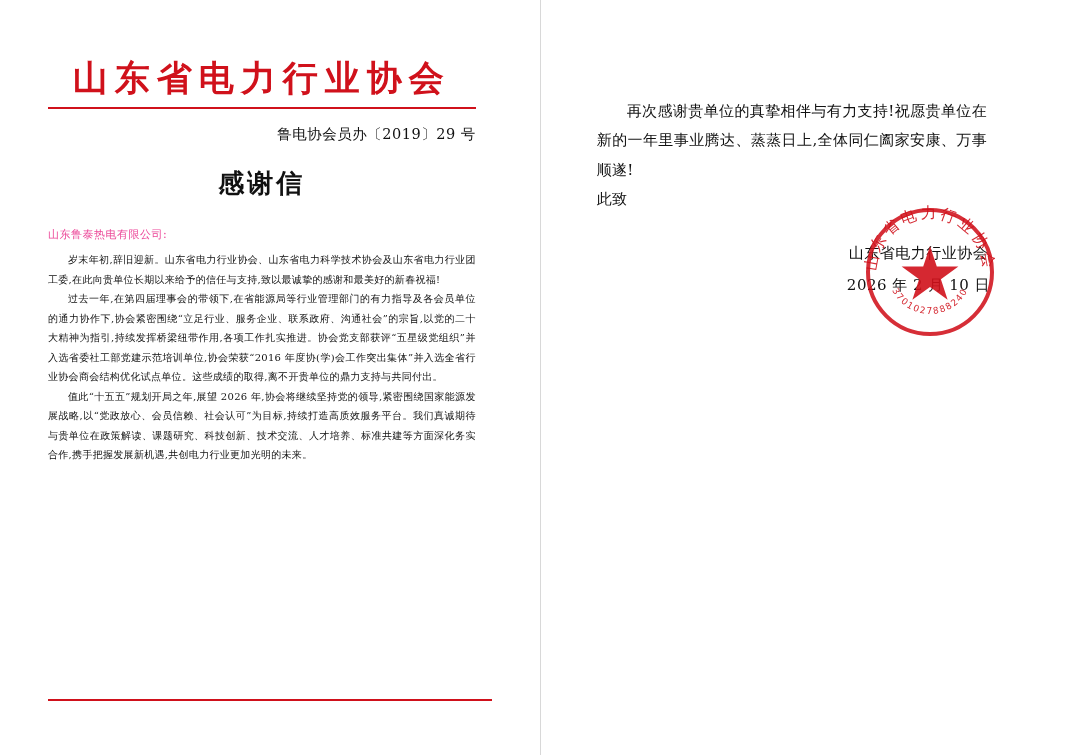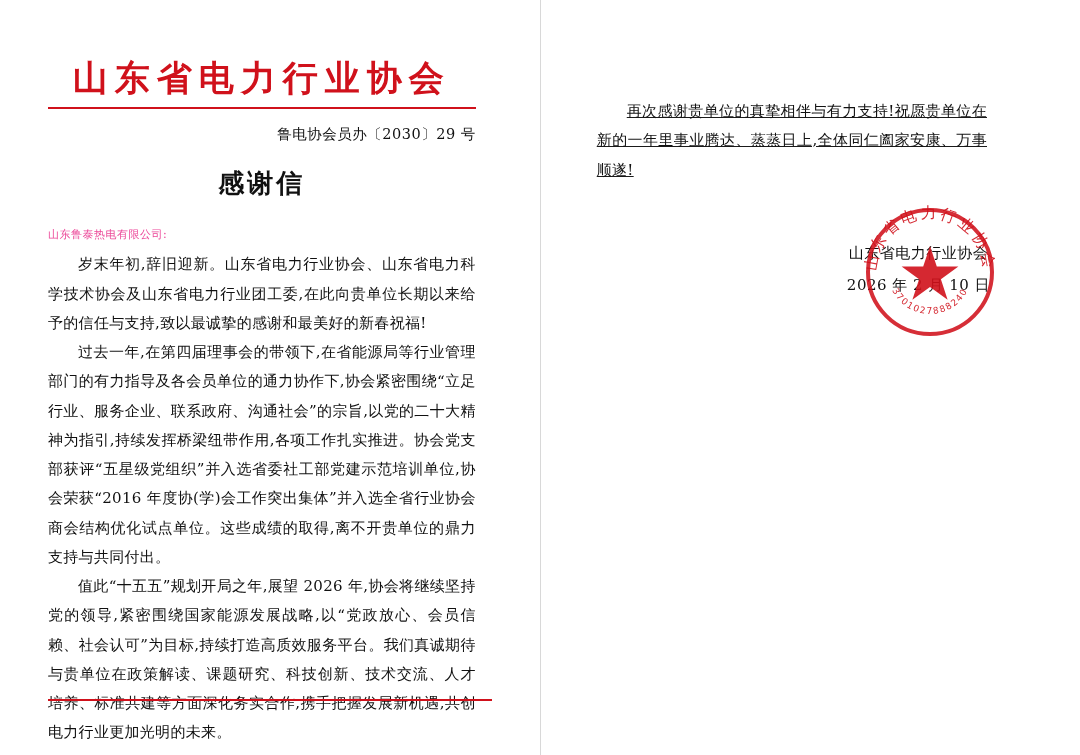--- a/index.html
+++ b/index.html
@@ -24,21 +24,20 @@
     position: relative;
     width: 540px;
     height: 755px;
     box-sizing: border-box;
   }
   .left-half {
     padding: 0;
   }
   .right-half {
     padding: 9px;
-    text-decoration: underline;
   }
   .gutter {
     position: absolute;
     left: 540px;
     top: 0;
     width: 1px;
     height: 755px;
     background: #d8d8d8;
   }
 
@@ -81,21 +80,21 @@
 
   .salutation {
     margin: 26px 48px 0 48px;
     font-size: 11px;
     letter-spacing: 0.5px;
     color: #ec4899;
   }
 
   .body-text {
     margin: 8px 48px 0 48px;
-    font-size: 15px;
+    font-size: 10px;
     line-height: 1.95;
     letter-spacing: 0.3px;
     text-align: justify;
     text-justify: inter-ideograph;
     color: #111;
   }
   .body-text p {
     margin: 0;
     text-indent: 2em;
   }
@@ -159,41 +158,42 @@
 
 <div class="page">
 
   <div class="page-half left-half">
 
     <div class="letterhead">
       <div class="letterhead-title">山东省电力行业协会</div>
       <div class="letterhead-rule"></div>
     </div>
 
-    <div class="doc-number">鲁电协会员办〔2030〕29 号</div>
+    <div class="doc-number">鲁电协会员办〔2019〕29 号</div>
 
     <div class="doc-title">感谢信</div>
 
     <div class="salutation">山东鲁泰热电有限公司:</div>
 
     <div class="body-text">
       <p>岁末年初,辞旧迎新。山东省电力行业协会、山东省电力科学技术协会及山东省电力行业团工委,在此向贵单位长期以来给予的信任与支持,致以最诚挚的感谢和最美好的新春祝福!</p>
       <p>过去一年,在第四届理事会的带领下,在省能源局等行业管理部门的有力指导及各会员单位的通力协作下,协会紧密围绕“立足行业、服务企业、联系政府、沟通社会”的宗旨,以党的二十大精神为指引,持续发挥桥梁纽带作用,各项工作扎实推进。协会党支部获评“五星级党组织”并入选省委社工部党建示范培训单位,协会荣获“2016 年度协(学)会工作突出集体”并入选全省行业协会商会结构优化试点单位。这些成绩的取得,离不开贵单位的鼎力支持与共同付出。</p>
       <p>值此“十五五”规划开局之年,展望 2026 年,协会将继续坚持党的领导,紧密围绕国家能源发展战略,以“党政放心、会员信赖、社会认可”为目标,持续打造高质效服务平台。我们真诚期待与贵单位在政策解读、课题研究、科技创新、技术交流、人才培养、标准共建等方面深化务实合作,携手把握发展新机遇,共创电力行业更加光明的未来。</p>
     </div>
 
     <div class="bottom-rule"></div>
   </div>
 
   <div class="gutter"></div>
 
   <div class="page-half right-half">
 
     <div class="right-body">
       <p class="indent">再次感谢贵单位的真挚相伴与有力支持!祝愿贵单位在新的一年里事业腾达、蒸蒸日上,全体同仁阖家安康、万事顺遂!</p>
+      <p class="closing-line">此致</p>
     </div>
 
     <div class="signature-block">
       <div>山东省电力行业协会</div>
       <div>2026 年 2 月 10 日</div>
     </div>
 
     <div class="seal">
       <svg width="152" height="152" viewBox="0 0 152 152" aria-hidden="true">
         <defs>

